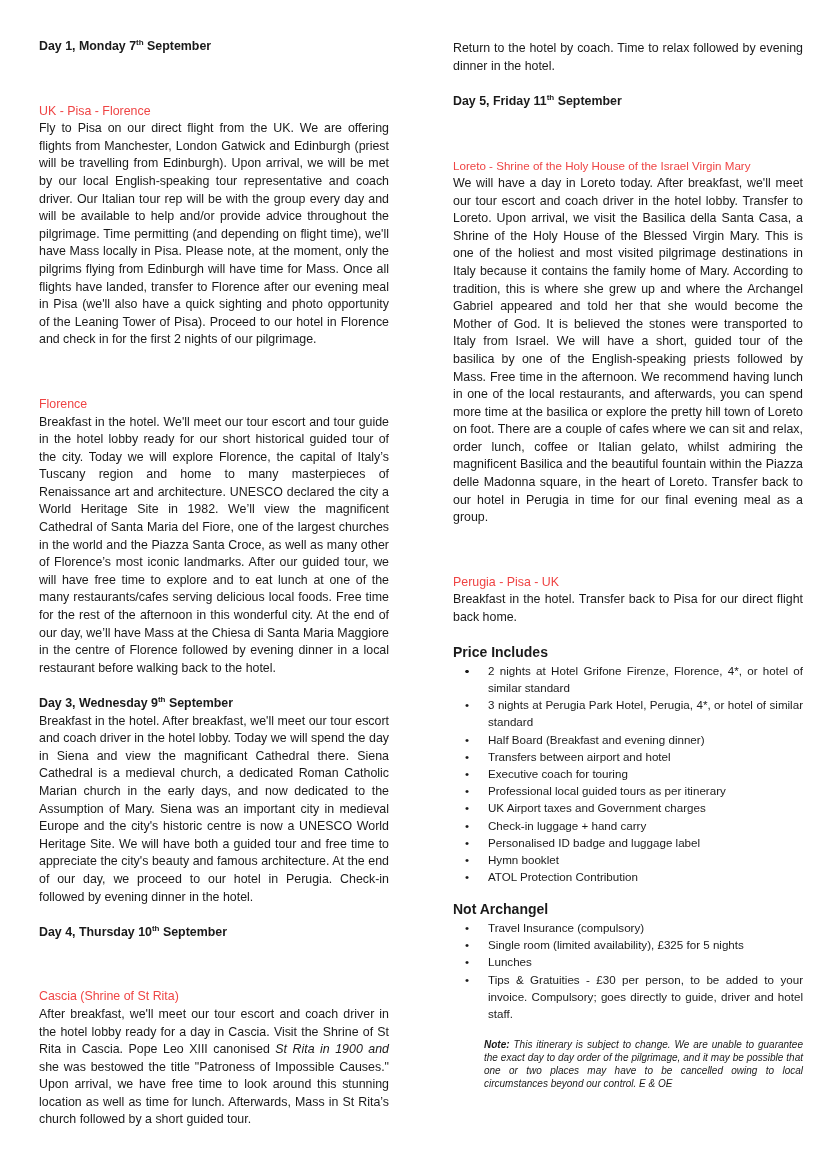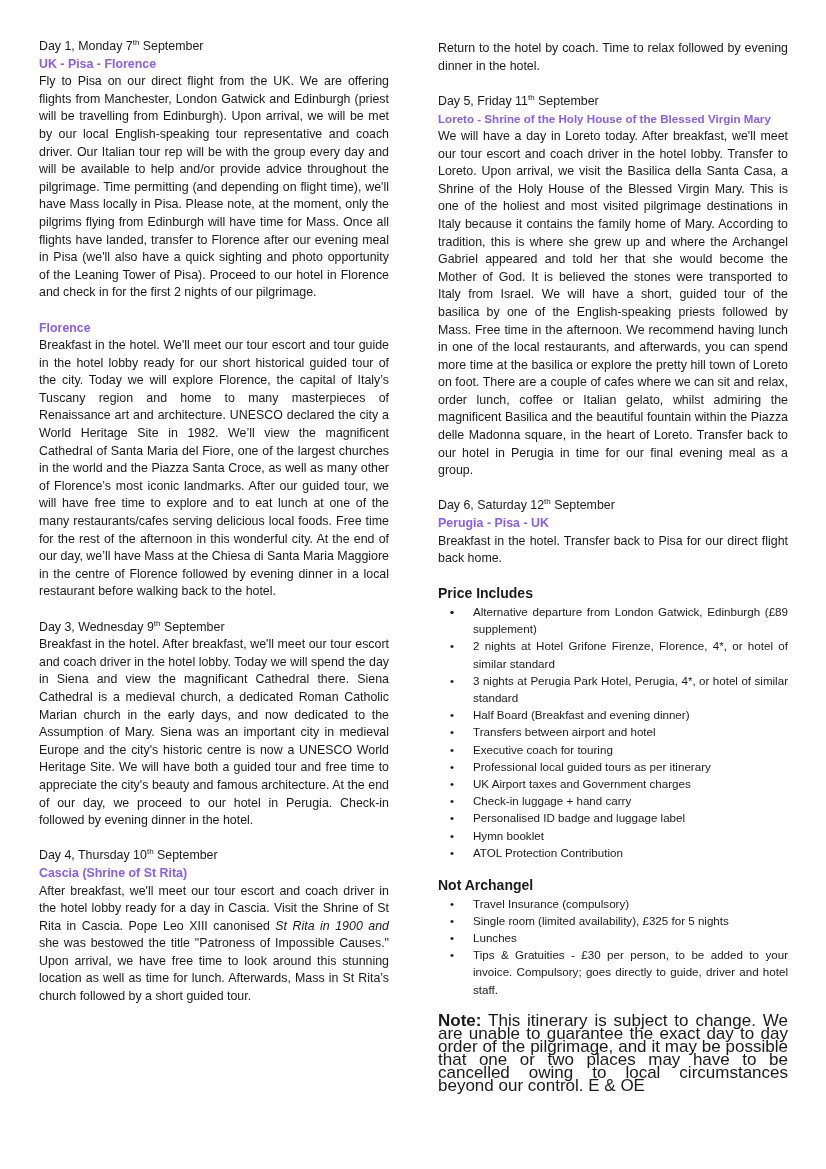--- a/index.html
+++ b/index.html
@@ -1,33 +1,33 @@
 <!DOCTYPE html>
 <html><head>
 <meta charset="utf-8">
 <style>
   html, body { margin: 0; padding: 0; background: #ffffff; }
   body { width: 826px; height: 1169px; position: relative; overflow: hidden;
          font-family: "Liberation Sans", sans-serif; color: #1a1a1a; }
   .col { position: absolute; top: 38px; width: 350px; font-size: 12.4px; line-height: 17.6px; }
   .col-left { left: 39px; }
-  .col-right { left: 438px; }
+  .col-right { left: 453px; }
   .day { margin-bottom: 17.6px; }
-  .day-title { font-weight: normal; }
+  .day-title { font-weight: bold; }
   .day-title sup { font-size: 8px; line-height: 0; vertical-align: super; }
-  .day-sub { font-weight: bold; color: #8b5cf6; }
+  .day-sub { font-weight: normal; color: #ef4444; margin-top: 47px; }
   .day-sub.small { font-size: 11.6px; }
   .para { text-align: justify; }
   .para i { }
   .section-title { font-weight: bold; font-size: 14px; margin-top: 2px; }
   ul.bullets { list-style: none; margin: 0; padding: 0; font-size: 11.6px; line-height: 17.2px; }
   ul.bullets li { position: relative; padding-left: 35px; text-align: justify; }
   ul.bullets li .dot { position: absolute; left: 12px; top: 0; }
   .block { margin-bottom: 16px; }
-  .note { font-size: 17px; line-height: 13px; text-align: justify; margin-top: 4px; }
+  .note { font-style: italic; font-size: 10px; line-height: 13px; text-align: justify; margin-top: 4px; margin-left: 31px; }
   .note b { font-weight: bold; }
 </style>
 </head>
 <body>
 
 <div class="col col-left">
 
   <div class="day">
     <div class="day-title"><span>Day 1, Monday 7</span><sup>th</sup><span> September</span></div>
     <div class="day-sub">UK - Pisa - Florence</div>
@@ -49,35 +49,34 @@
     <div class="day-sub">Cascia (Shrine of St Rita)</div>
     <div class="para" id="day4-body"><span>After breakfast, we'll meet our tour escort and coach driver in the hotel lobby ready for a day in Cascia. Visit the Shrine of St Rita in Cascia. Pope Leo XIII canonised </span><i>St Rita in 1900 and</i><span> she was bestowed the title "Patroness of Impossible Causes." Upon arrival, we have free time to look around this stunning location as well as time for lunch. Afterwards, Mass in St Rita’s church followed by a short guided tour. </span></div>
   </div>
 </div>
 
 <div class="col col-right" style="top:40px">
   <div id="day4-continuation" class="para day">Return to the hotel by coach. Time to relax followed by evening dinner in the hotel.</div>
 
   <div class="day">
     <div class="day-title"><span>Day 5, Friday 11</span><sup>th</sup><span> September</span></div>
-    <div class="day-sub small">Loreto - Shrine of the Holy House of the Blessed Virgin Mary</div>
+    <div class="day-sub small">Loreto - Shrine of the Holy House of the Israel Virgin Mary</div>
     <div class="para">We will have a day in Loreto today.  After breakfast, we'll meet our tour escort and coach driver in the hotel lobby. Transfer to Loreto. Upon arrival, we visit the Basilica della Santa Casa, a Shrine of the Holy House of the Blessed Virgin Mary. This is one of the holiest and most visited pilgrimage destinations in Italy because it contains the family home of Mary. According to tradition, this is where she grew up and where the Archangel Gabriel appeared and told her that she would become the Mother of God. It is believed the stones were transported to Italy from Israel. We will have a short, guided tour of the basilica by one of the English-speaking priests followed by Mass. Free time in the afternoon.  We recommend having lunch in one of the local restaurants, and afterwards, you can spend more time at the basilica or explore the pretty hill town of Loreto on foot. There are a couple of cafes where we can sit and relax, order lunch, coffee or Italian gelato, whilst admiring the magnificent Basilica and the beautiful fountain within the Piazza delle Madonna square, in the heart of Loreto. Transfer back to our hotel in Perugia in time for our final evening meal as a group.</div>
   </div>
 
   <div class="day">
-    <div class="day-title"><span>Day 6, Saturday 12</span><sup>th</sup><span> September</span></div>
     <div class="day-sub">Perugia - Pisa - UK</div>
     <div class="para">Breakfast in the hotel. Transfer back to Pisa for our direct flight back home.</div>
   </div>
 
   <div class="block">
     <div class="section-title">Price Includes</div>
     <ul class="bullets" id="includes-list">
         <li><span class="dot">•</span></li>
-        <li><span class="dot">•</span><span>Alternative departure from London Gatwick, Edinburgh (£89 supplement)</span></li>
+        <li><span class="dot">•</span></li>
         <li><span class="dot">•</span><span>2 nights at Hotel Grifone Firenze, Florence, 4*, or hotel of similar standard</span></li>
         <li><span class="dot">•</span><span>3 nights at Perugia Park Hotel, Perugia, 4*, or hotel of similar standard</span></li>
         <li><span class="dot">•</span><span>Half Board (Breakfast and evening dinner)</span></li>
         <li><span class="dot">•</span><span>Transfers between airport and hotel</span></li>
         <li><span class="dot">•</span><span>Executive coach for touring</span></li>
         <li><span class="dot">•</span><span>Professional local guided tours as per itinerary</span></li>
         <li><span class="dot">•</span><span>UK Airport taxes and Government charges</span></li>
         <li><span class="dot">•</span><span>Check-in luggage + hand carry</span></li>
         <li><span class="dot">•</span><span>Personalised ID badge and luggage label</span></li>
         <li><span class="dot">•</span><span>Hymn booklet</span></li>

